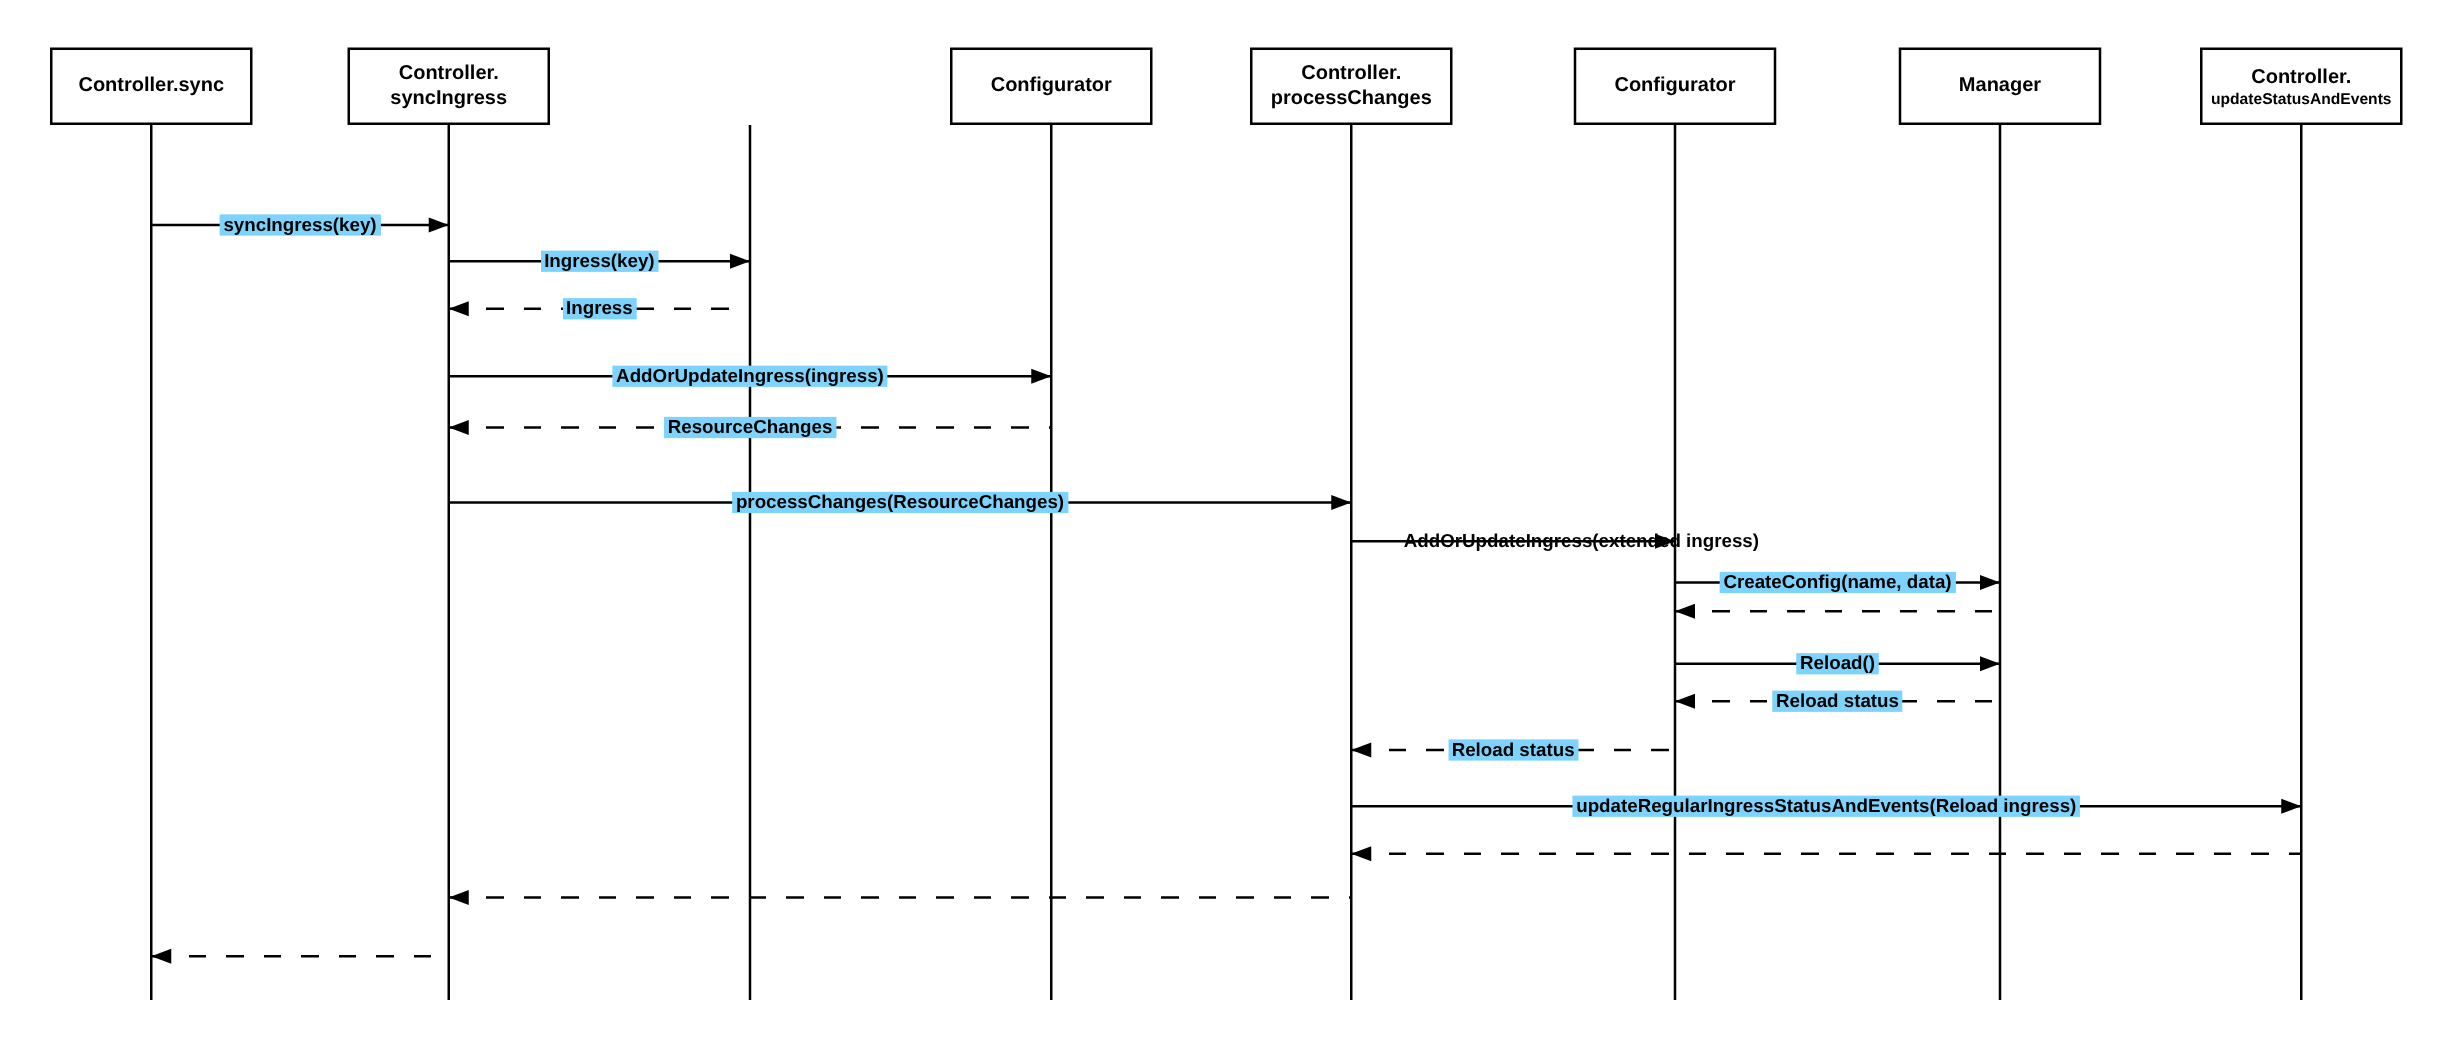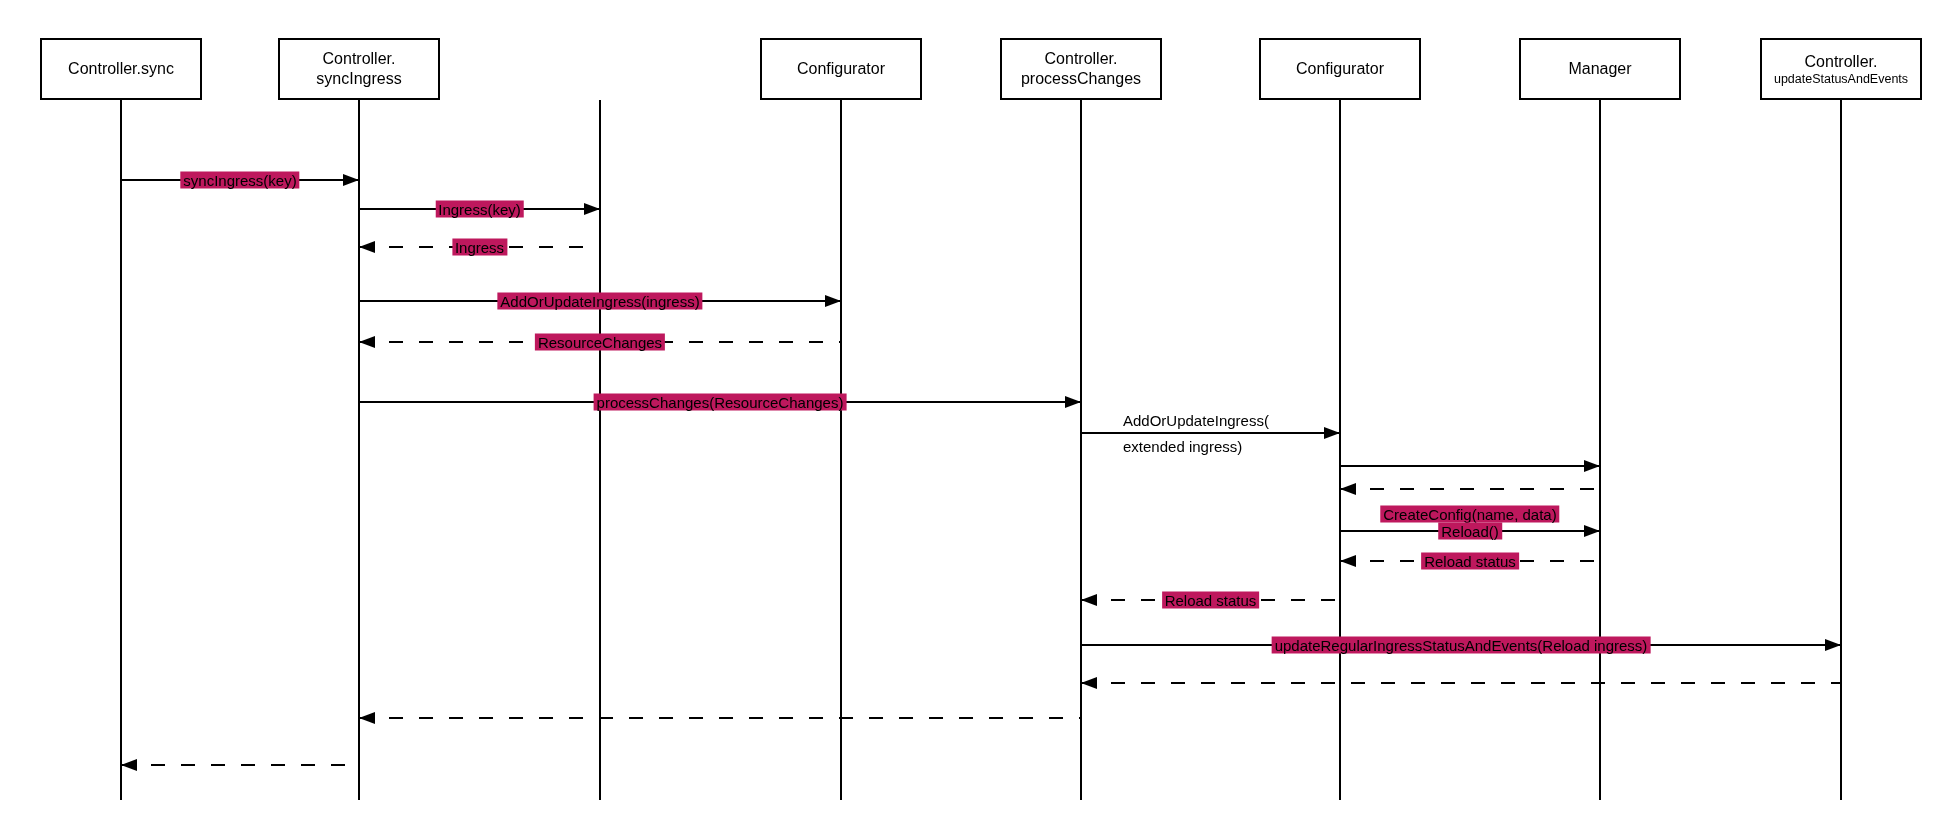--- a/index.html
+++ b/index.html
@@ -3,21 +3,21 @@
 <meta charset="utf-8">
 <style>
   html, body { margin: 0; padding: 0; }
   body {
     width: 1960px; height: 840px;
     background: #ffffff;
     font-family: "Liberation Sans", sans-serif;
     color: #000000;
     overflow: hidden;
   }
-  #canvas { position: relative; width: 1960px; height: 840px; }
+  #canvas { position: relative; width: 1960px; height: 840px; font-weight: bold; }
 
   .pbox {
     position: absolute;
     box-sizing: border-box;
     width: 162px; height: 62px;
     border: 2px solid #000;
     background: #fff;
     display: flex; flex-direction: column;
     align-items: center; justify-content: center;
     text-align: center;
@@ -49,30 +49,30 @@
     border-top: 6px solid transparent;
     border-bottom: 6px solid transparent;
     z-index: 4;
   }
   .head.r { border-left: 16px solid #000; }
   .head.l { border-right: 16px solid #000; }
 
   .mlabel {
     position: absolute;
     transform: translate(-50%, -50%);
-    background: #be185d;
+    background: #7dd3fc;
     padding: 0 3px;
     font-size: 15px;
     white-space: nowrap;
     z-index: 3;
   }
   .mlabel-start {
     position: absolute;
     transform: translateY(-50%);
-    display: flex; flex-direction: column;
+    display: flex; flex-direction: row;
     row-gap: 9px;
     font-size: 15px;
     white-space: nowrap;
     z-index: 3;
   }
 </style>
 </head>
 <body>
 
 <div id="canvas">
@@ -127,21 +127,21 @@
     <div class="head r" style="top: 396px; left: 1065px;"></div>
     <span class="mlabel" style="left: 720px; top: 402px;">processChanges(ResourceChanges)</span>
     <div class="mline solid" style="left: 1081px; top: 432px; width: 259px;"></div>
     <div class="head r" style="top: 427px; left: 1324px;"></div>
     <div class="mlabel-start" style="left: 1123px; top: 433px;">
       <div>AddOrUpdateIngress(</div>
       <div>extended ingress)</div>
     </div>
     <div class="mline solid" style="left: 1340px; top: 465px; width: 260px;"></div>
     <div class="head r" style="top: 460px; left: 1584px;"></div>
-    <span class="mlabel" style="left: 1470px; top: 466px; margin-top: 48px;">CreateConfig(name, data)</span>
+    <span class="mlabel" style="left: 1470px; top: 466px;">CreateConfig(name, data)</span>
     <div class="mline dashed" style="left: 1340px; top: 488px; width: 260px;"></div>
     <div class="head l" style="top: 483px; left: 1340px;"></div>
     <div class="mline solid" style="left: 1340px; top: 530px; width: 260px;"></div>
     <div class="head r" style="top: 525px; left: 1584px;"></div>
     <span class="mlabel" style="left: 1470px; top: 531px;">Reload()</span>
     <div class="mline dashed" style="left: 1340px; top: 560px; width: 260px;"></div>
     <div class="head l" style="top: 555px; left: 1340px;"></div>
     <span class="mlabel" style="left: 1470px; top: 561px;">Reload status</span>
     <div class="mline dashed" style="left: 1081px; top: 599px; width: 259px;"></div>
     <div class="head l" style="top: 594px; left: 1081px;"></div>

